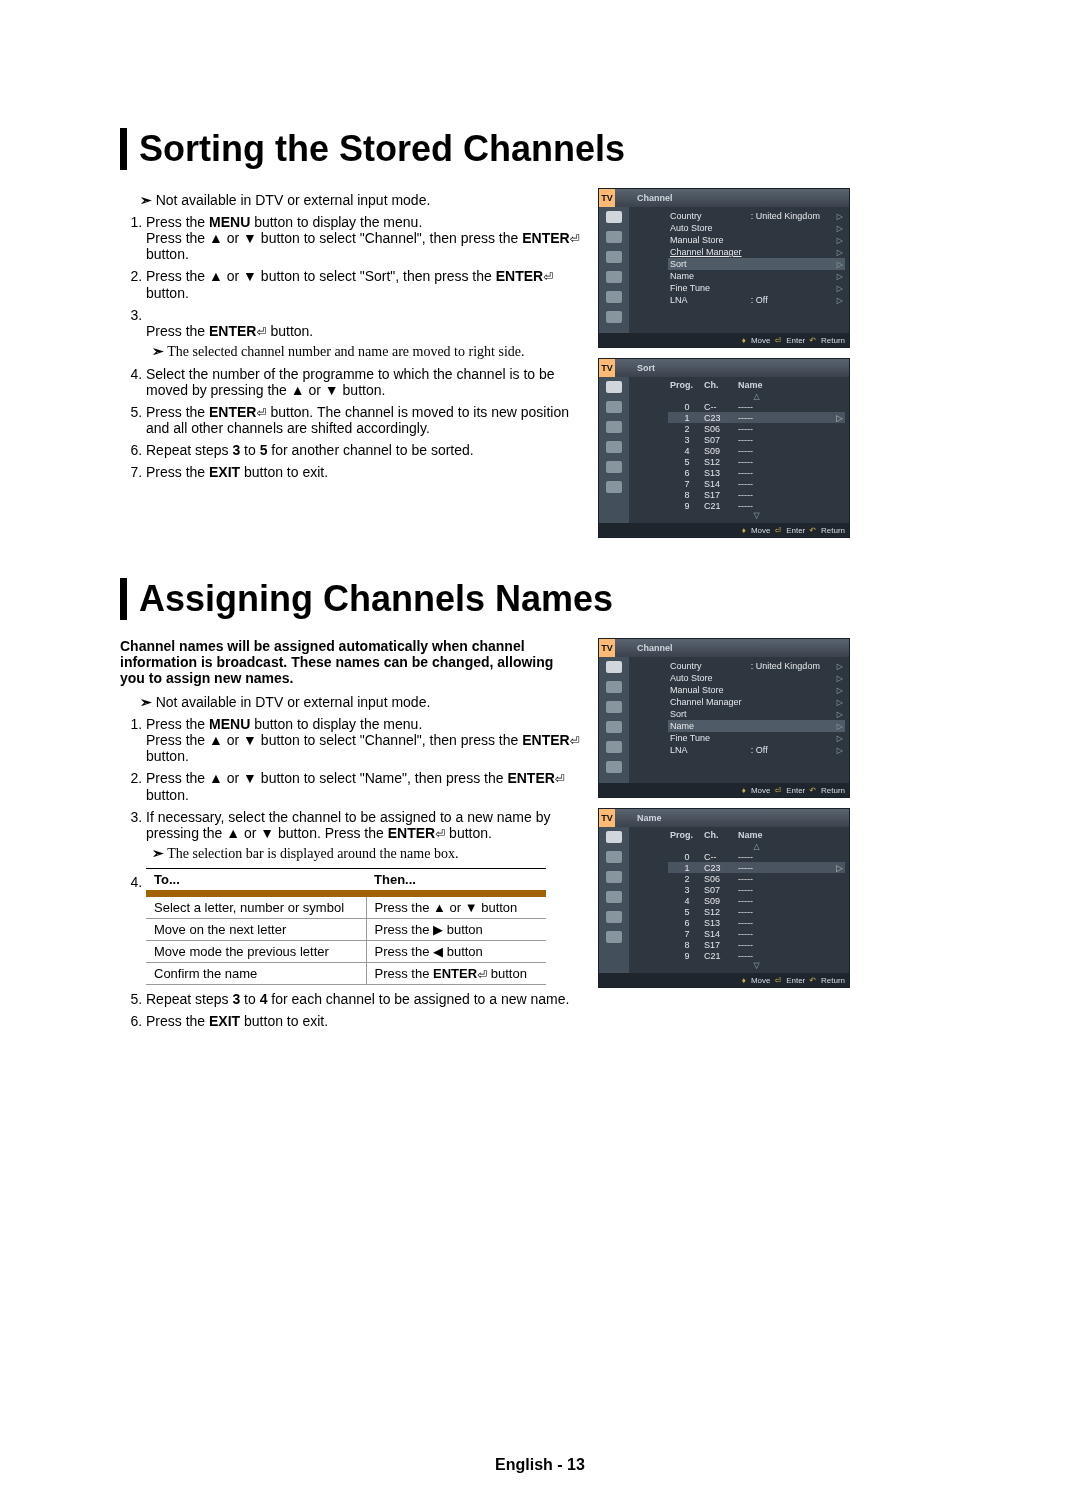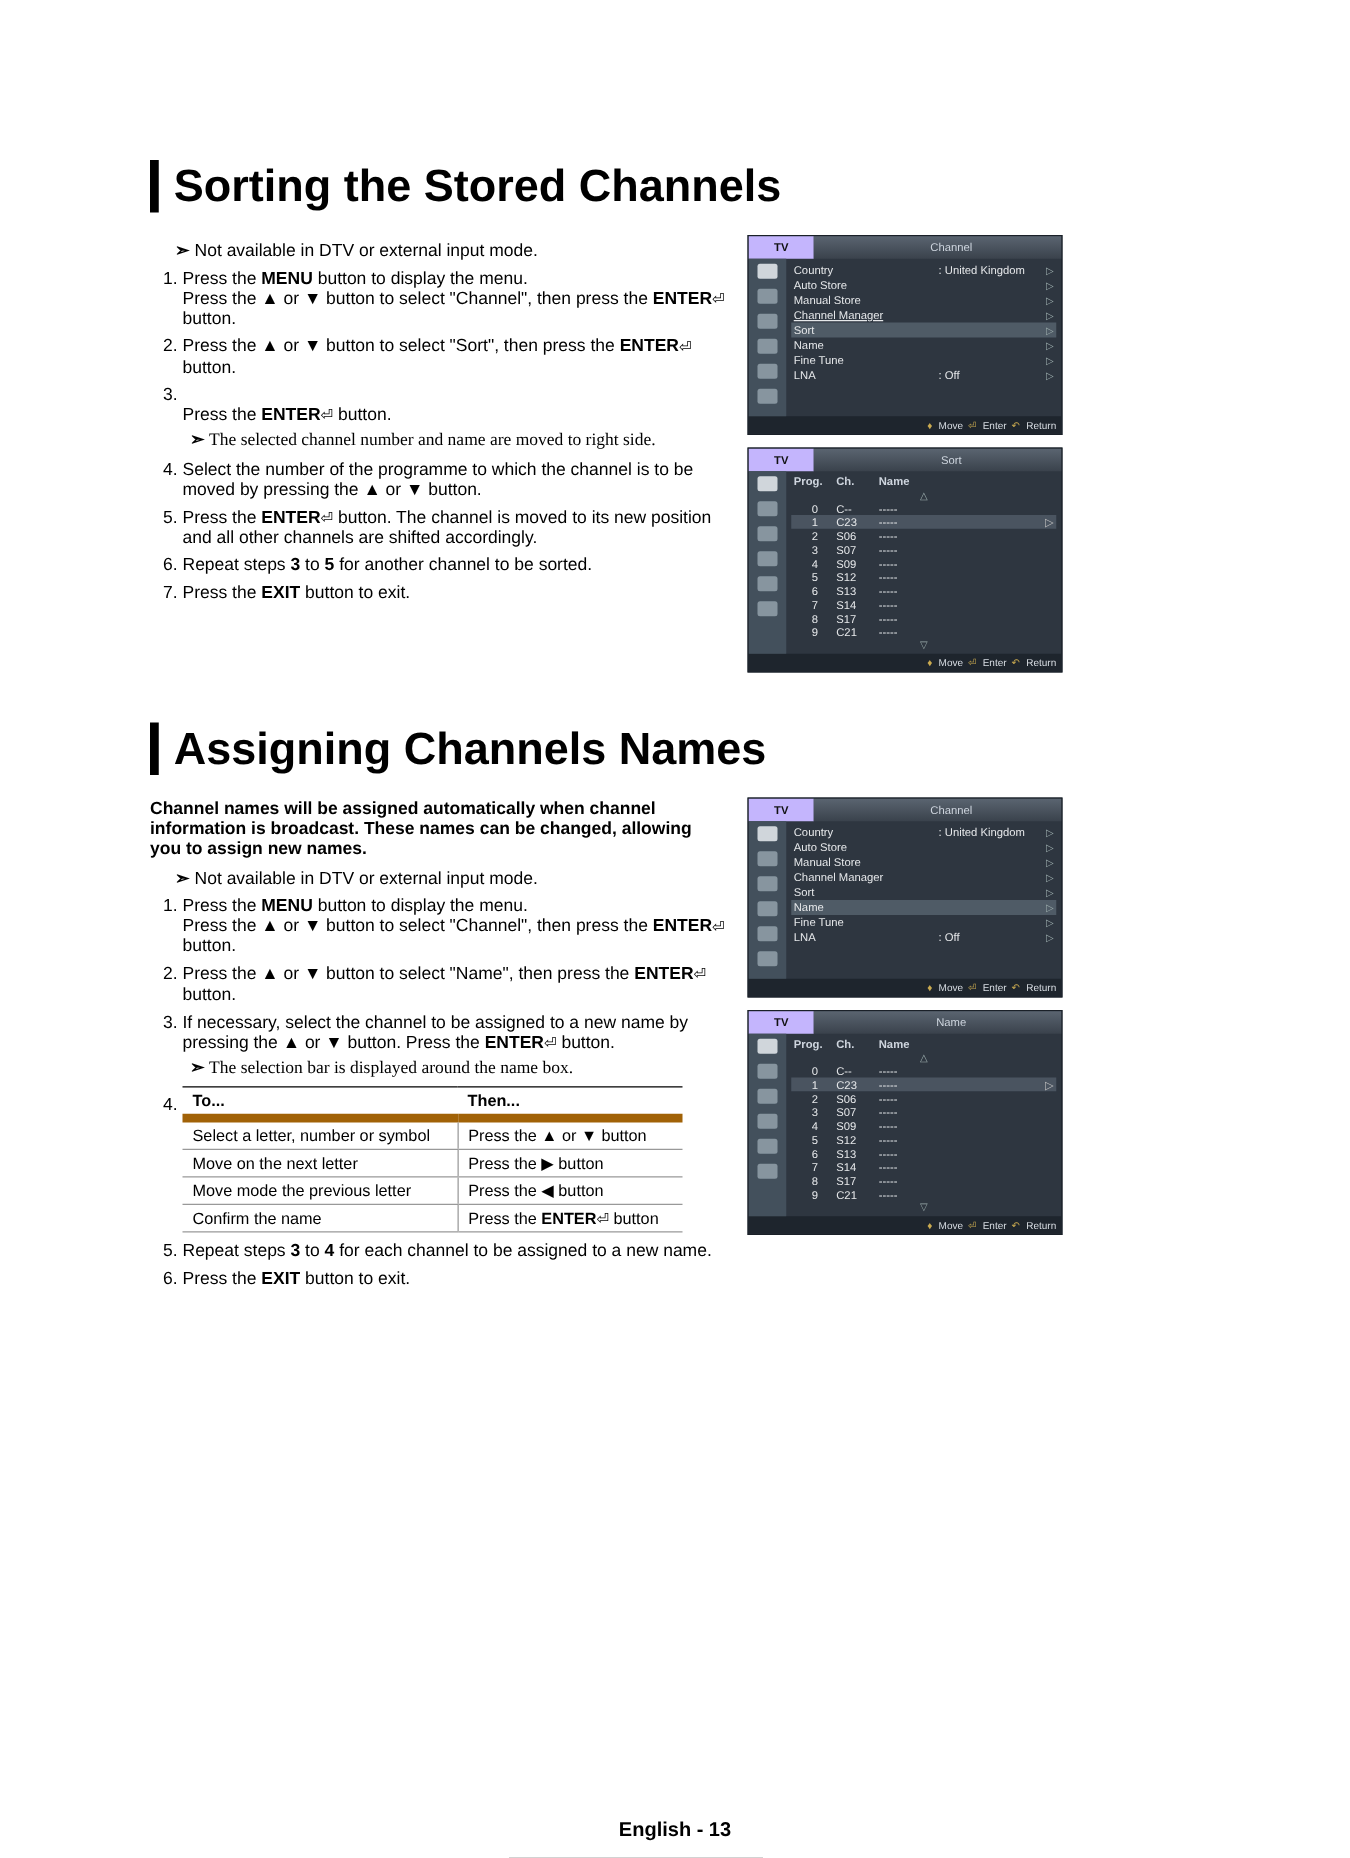--- a/index.html
+++ b/index.html
@@ -34,27 +34,27 @@
   ol.steps > li { margin-bottom: 6px; }
   .subnote { margin: 4px 0 4px 6px; font-family: Liberation Serif, serif; }
   .subnote::before { content: "➣ "; font-weight: bold; }
   strong { font-weight: bold; }
   .enter-glyph { font-size: 12px; vertical-align: middle; }
 
   
   .osd-col { margin-left: 18px; }
   .osd { width: 250px; background: #2e3640; border: 1px solid #1a2028; font-size: 9px; color: #e6e8ea; position: relative; margin-bottom: 10px; }
   .osd-header { display: flex; height: 18px; }
-  .osd-tv-cell { width: 52px; background: #c4b5fd; color: #111; font-weight: bold; text-align: center; line-height: 18px; }
-  .osd-title-cell { flex: 1; background: linear-gradient(#5a6470,#3a424c); text-align: center; line-height: 18px; color: #cfd6df; font-weight: normal; padding-left: 22px; }
+  .osd-tv-cell { width: 16px; background: #fdba74; color: #111; font-weight: bold; text-align: center; line-height: 18px; }
+  .osd-title-cell { flex: 1; background: linear-gradient(#5a6470,#3a424c); line-height: 18px; color: #cfd6df; font-weight: bold; padding-left: 22px; }
   .osd-body { display: flex; }
   .osd-icons { width: 30px; background: #43505c; display: flex; flex-direction: column; align-items: center; padding: 4px 0; gap: 8px; }
   .osd-icons .ic { width: 16px; height: 12px; background: #99a6b0; border-radius: 2px; opacity: 0.8; }
   .osd-icons .ic.active { background: #d0d6db; opacity:1; }
-  .osd-main { flex: 1; padding: 3px 4px; min-height: 120px; display: flex; flex-direction: column; }
+  .osd-main { flex: 1; padding: 3px 4px; min-height: 120px; display: flex; flex-direction: column; margin-left: 35px; }
   .osd-row { display: flex; height: 12px; align-items: center; padding: 0 2px; }
   .osd-row .label { flex: 1; }
   .osd-row .val { width: 86px; }
   .osd-row .arr { color: #9aa; font-size: 8px; }
   .osd-row.hl { background: #4f5b66; }
   .osd-footer { display: flex; height: 14px; background: #1e252d; font-size: 8px; align-items: center; justify-content: flex-end; gap: 4px; padding: 0 4px; color: #e0c070; }
   .osd-footer span { color: #d8dde3; }
   .osd-footer .glyph { color: #c9aa50; margin-right:1px;}
 
   .osd-listhead { display:flex; font-weight:bold; color:#cfd6df; padding:0 2px; height:12px; }

